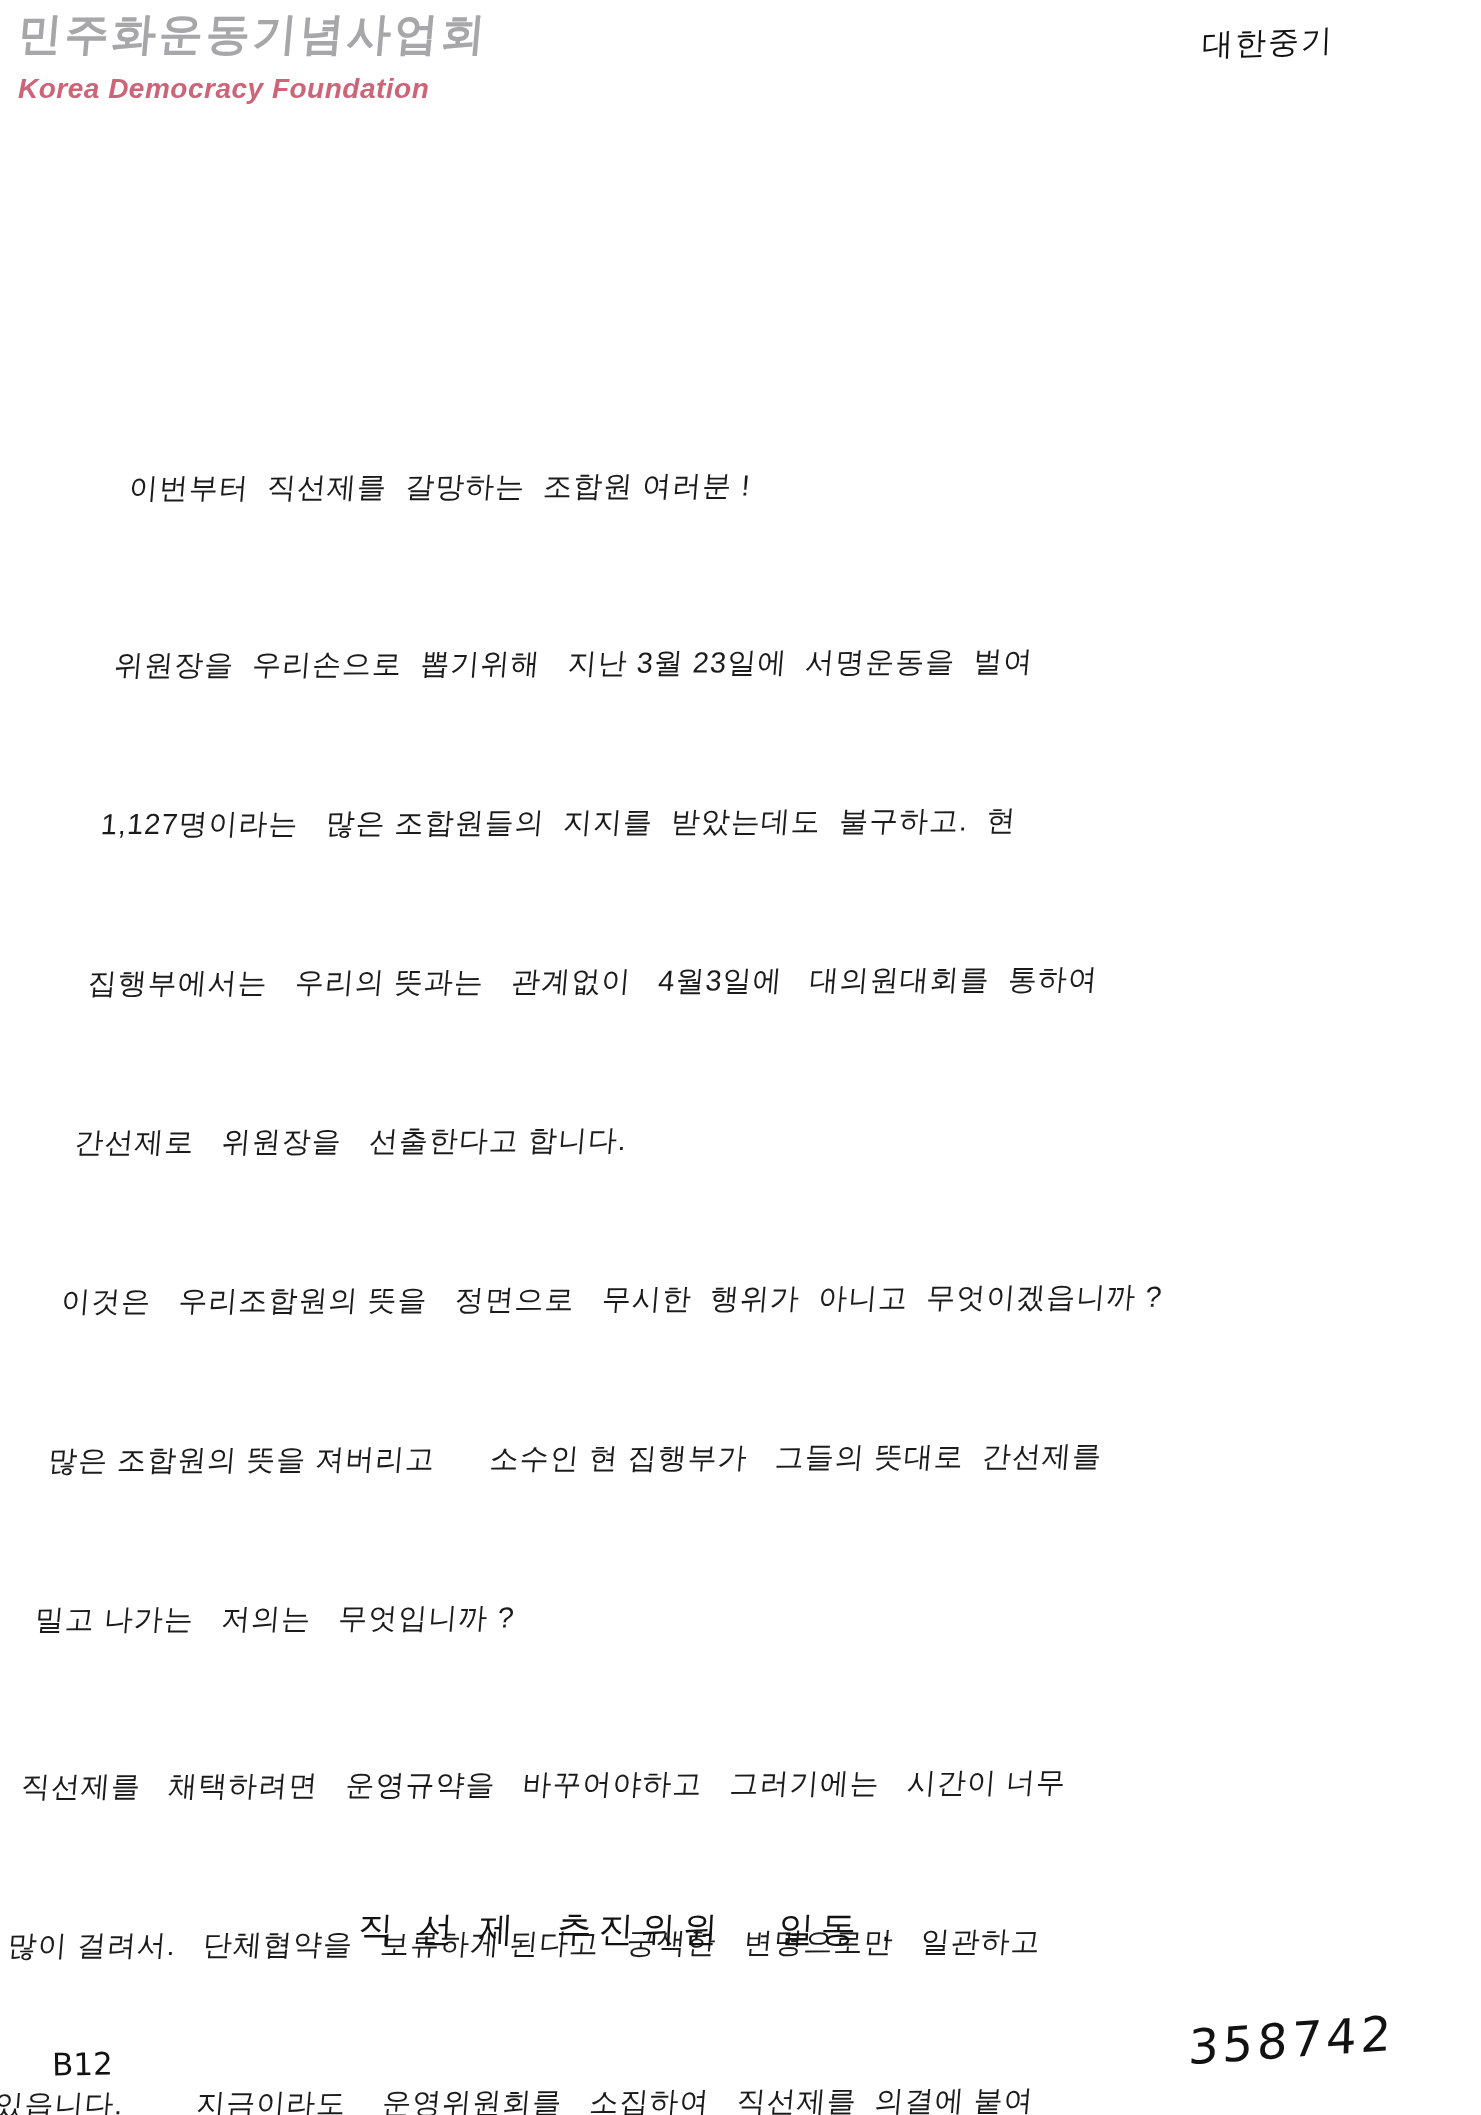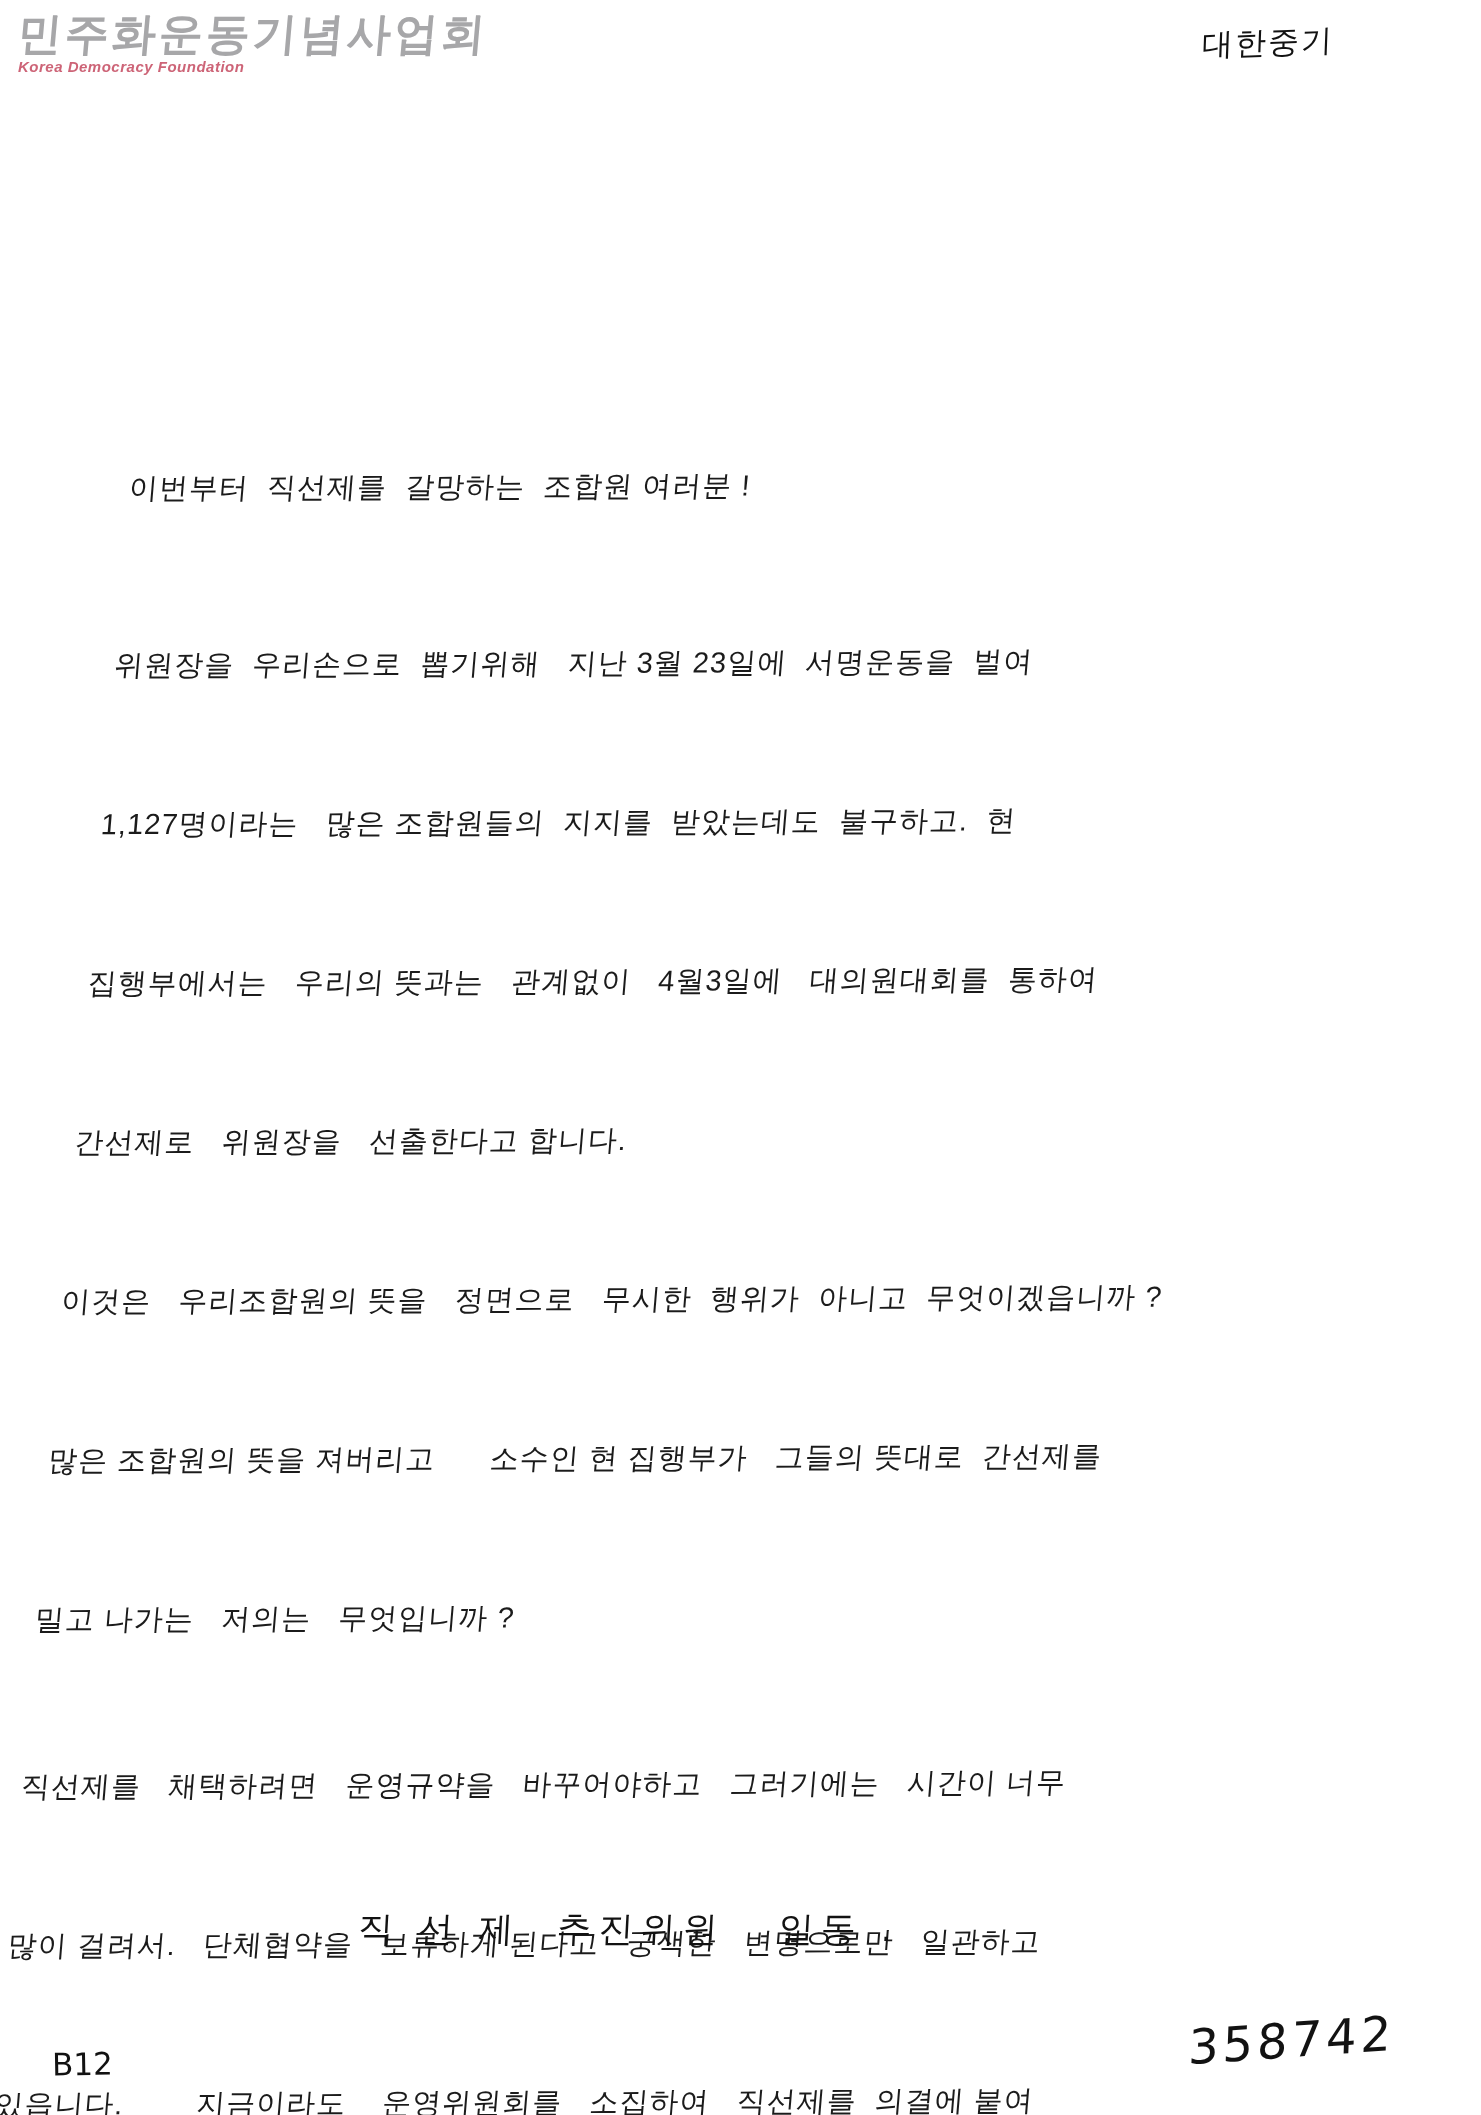--- a/index.html
+++ b/index.html
@@ -18,25 +18,25 @@
   .logo-kr {
     font-size: 44px;
     font-weight: bold;
     color: #a7a7a9;
     letter-spacing: 3px;
     transform: skewX(-5deg);
     font-family: "DejaVu Serif", serif;
     line-height: 1.1;
   }
   .logo-en {
-    font-size: 15px;
+    font-size: 28px;
     font-weight: bold;
     font-style: italic;
     color: #cd6477;
-    margin-top: 0;
+    margin-top: 15px;
     letter-spacing: 0.5px;
   }
 
   
   .hand { color: #121212; font-family: "DejaVu Sans", sans-serif; }
   .annot-tr {
     position: absolute;
     top: 22px;
     left: 1202px;
     font-size: 31px;

